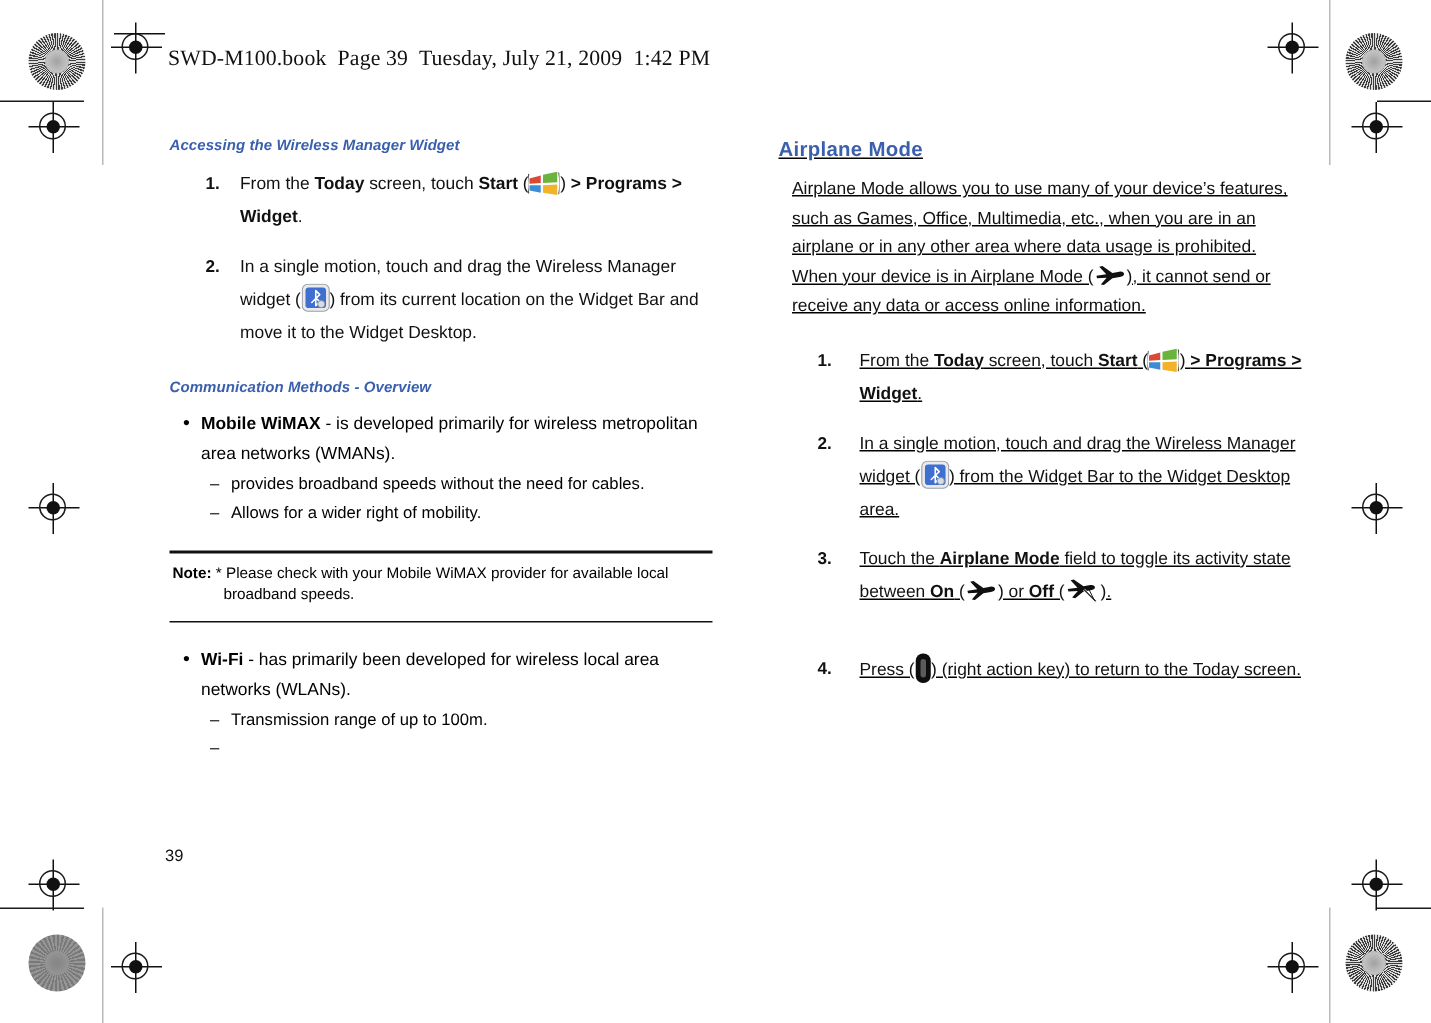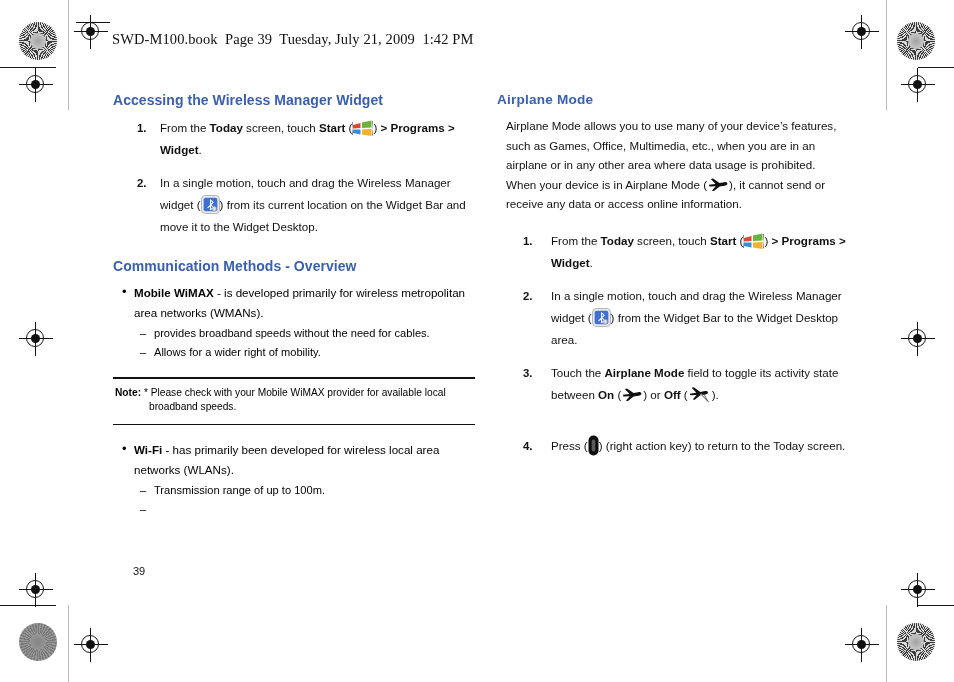--- a/index.html
+++ b/index.html
@@ -101,30 +101,30 @@
     height: 1.3px;
     background: #111;
   }
 
   
   .col {
     position: absolute;
     top: 92px;
   }
   .col-left  { left: 113px; width: 362px; }
-  .col-right { left: 497px; width: 350px; }
+  .col-right { left: 519px; width: 350px; text-decoration: underline; }
 
   h2.section {
     margin: 0 0 9px 0;
     font-size: 12.3px;
     font-weight: bold;
     color: #3a5fad;
     letter-spacing: .05px;
   }
-  h2.section.italic { font-size: 14px; }
+  h2.section.italic { font-style: italic; font-size: 10px; }
   h2.section.plain  { font-style: normal; font-size: 13.6px; letter-spacing: .2px; }
 
   .spacer-sm { height: 9px; }
   .spacer-md { height: 15px; }
 
   p.body {
     margin: 0 0 7px 0;
     font-size: 11.6px;
     line-height: 19.5px;
     color: #111;
@@ -196,21 +196,21 @@
     padding: 7px 2px 10px 2px;
     font-size: 10.2px;
     line-height: 14px;
   }
   .note-box .inner .lbl { font-weight: bold; }
   .note-box .inner .cont { display: block; padding-left: 34px; }
 
   
   .page-num {
     position: absolute;
-    left: 133px;
+    left: 110px;
     top: 565px;
     font-size: 11px;
     color: #111;
   }
 
   
   .ico {
     display: inline-block;
     vertical-align: -5px;
     line-height: 0;

